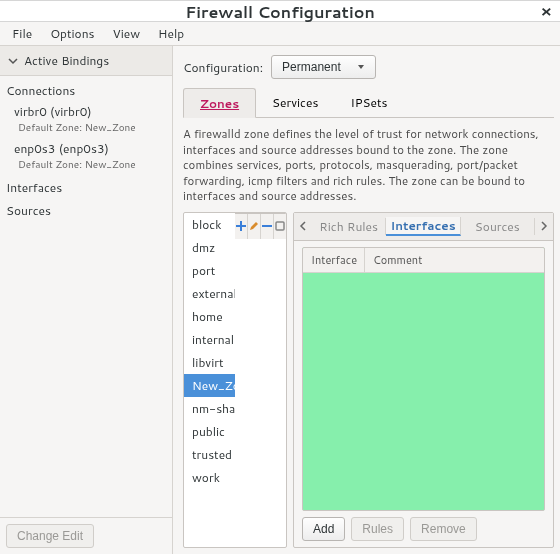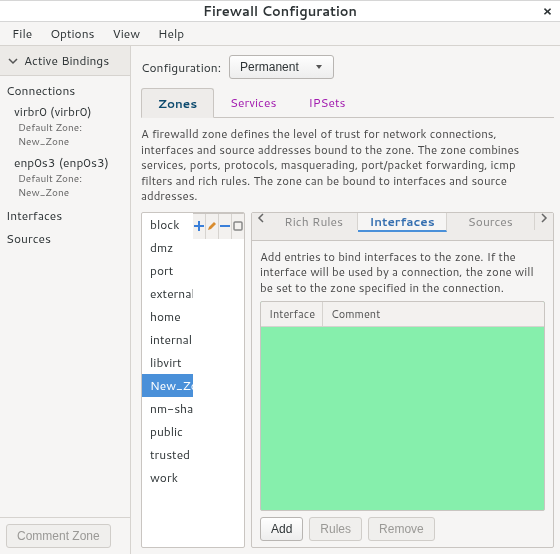--- a/index.html
+++ b/index.html
@@ -19,21 +19,21 @@
   .titlebar {
     background: #ffffff;
     border-top: 1px solid #d6d6d6;
     border-bottom: 1px solid #d6d6d6;
     height: 22px;
     display: flex;
     align-items: center;
     justify-content: center;
     position: relative;
   }
-  .titlebar span { font-weight: 600; font-size: 13px; }
+  .titlebar span { font-weight: 600; font-size: 16px; }
   .close-x {
     position: absolute;
     right: 8px;
     font-size: 13px;
     line-height: 1;
     cursor: pointer;
   }
   
   .menubar {
     height: 24px;
@@ -45,21 +45,21 @@
     border-bottom: 1px solid #d6d3cf;
   }
   .menubar div { padding: 2px 4px; cursor: pointer; }
   
   .main {
     flex: 1;
     display: flex;
     min-height: 0;
   }
   .sidebar {
-    width: 131px;
+    width: 173px;
     border-right: 1px solid #d6d3cf;
     display: flex;
     flex-direction: column;
   }
   .sb-header {
     padding: 6px 8px;
     display: flex;
     align-items: center;
     gap: 6px;
     background: #eceae7;
@@ -106,32 +106,33 @@
     gap: 8px;
     height: 30px;
   }
   .tabs {
     display: flex;
     border-bottom: 1px solid #c9c5c1;
     margin-top: 6px;
   }
   .tab {
     padding: 6px 16px 5px 16px;
-    color: #a21caf;
+    color: #000000;
     cursor: pointer;
     font-size: 12px;
   }
   .tab.active {
-    color: #0c4a6e;
+    color: #be185d;
     font-weight: 600;
     background: #eeecea;
     border: 1px solid #c9c5c1;
     border-bottom: 1px solid #eeecea;
     border-radius: 3px 3px 0 0;
     margin-bottom: -1px;
+    text-decoration: underline;
   }
   .desc {
     font-size: 11.5px;
     color: #4a4a4a;
     padding: 8px 4px 8px 0;
     line-height: 1.35;
   }
   .zone-row {
     flex: 1;
     display: flex;
@@ -179,21 +180,21 @@
     flex: 1;
     border: 1px solid #c9c5c1;
     border-radius: 2px;
     display: flex;
     flex-direction: column;
     min-width: 0;
     background: #f6f5f4;
   }
   .subtabs {
     display: flex;
-    align-items: flex-start;
+    align-items: center;
     border-bottom: 1px solid #c9c5c1;
     height: 28px;
     background: #eeecea;
   }
   .scroll-arrow {
     width: 18px;
     display: flex;
     align-items: center;
     justify-content: center;
     color: #777;
@@ -277,21 +278,21 @@
     <div class="sb-body">
       <div class="sb-cat">Connections</div>
       <div class="sb-item">virbr0 (virbr0)</div>
       <div class="sb-sub">Default Zone: New_Zone</div>
       <div class="sb-item">enp0s3 (enp0s3)</div>
       <div class="sb-sub">Default Zone: New_Zone</div>
       <div class="sb-cat">Interfaces</div>
       <div class="sb-cat">Sources</div>
     </div>
     <div class="sb-footer">
-      <button class="btn" disabled="">Comment Zone</button>
+      <button class="btn" disabled="">Change Edit</button>
     </div>
   </div>
 
   <div class="content">
     <div class="cfg-row">
       <span>Configuration:</span>
       <button class="btn">
         <span>Permanent</span>
         <svg viewBox="0 0 8 8" width="8" height="8">
             <path d="M1 2 L4 6 L7 2 Z" fill="#555"></path>
@@ -358,21 +359,20 @@
           <div class="stab">Rich Rules</div>
           <div class="stab active">Interfaces</div>
           <div class="stab">Sources</div>
           <div class="scroll-arrow">
             <svg viewBox="0 0 8 10">
                 <path d="M2 1 L6 5 L2 9" fill="none" stroke="#666" stroke-width="1.5"></path>
               </svg>
           </div>
         </div>
         <div class="details-body">
-          <div class="desc">Add entries to bind interfaces to the zone. If the interface will be used by a connection, the zone will be set to the zone specified in the connection.</div>
           <div class="iface-table">
             <div class="iface-head">
               <div>Interface</div>
               <div>Comment</div>
             </div>
           </div>
           <div class="details-footer">
             <button class="btn">Add</button>
             <button class="btn" disabled="">Rules</button>
             <button class="btn" disabled="">Remove</button>

